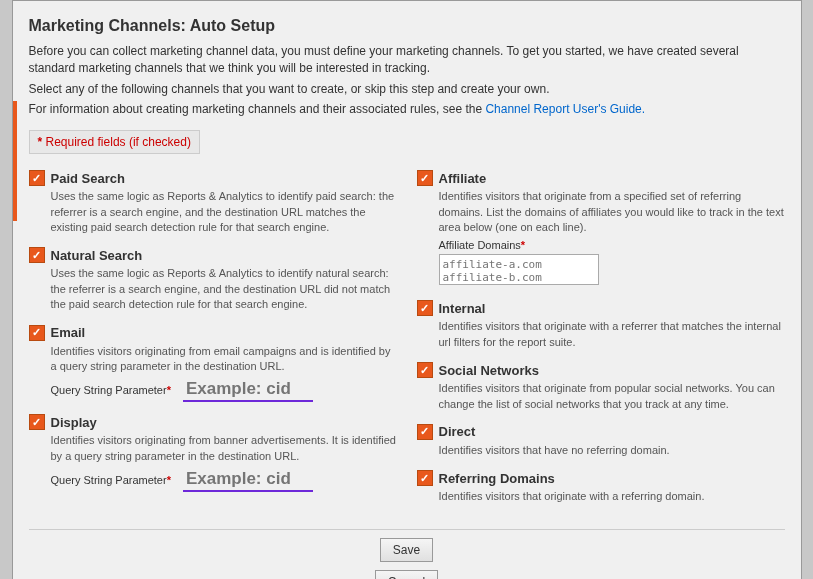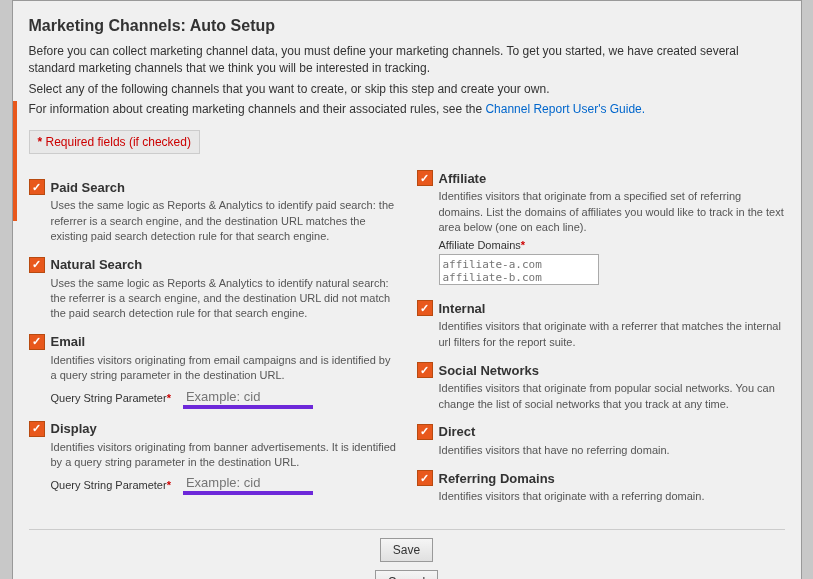--- a/index.html
+++ b/index.html
@@ -46,21 +46,20 @@
       display: inline-block;
     }
     .required-star {
       color: #cc0000;
       font-weight: bold;
     }
     .columns {
       display: flex;
       gap: 20px;
       margin-top: 8px;
-      align-items: center;
     }
     .col-left, .col-right {
       flex: 1;
     }
     .channel-item {
       margin-bottom: 12px;
     }
     .channel-header {
       display: flex;
       align-items: center;
@@ -103,27 +102,28 @@
       margin-left: 22px;
       margin-top: 4px;
     }
     .field-label {
       font-size: 11px;
       color: #333;
       white-space: nowrap;
     }
     .field-input {
       border: none;
-      border-bottom: 4px solid #6d28d9;
+      border-bottom: 2px solid #6d28d9;
       background: transparent;
-      font-size: 13px;
+      font-size: 17px;
       color: #999;
       padding: 1px 3px;
       width: 130px;
       outline: none;
+      font-weight: bold;
     }
     .affiliate-textarea {
       border: 1px solid #aaa;
       font-size: 11px;
       color: #999;
       padding: 3px;
       width: 160px;
       height: 31px;
       resize: none;
       margin-left: 22px;

